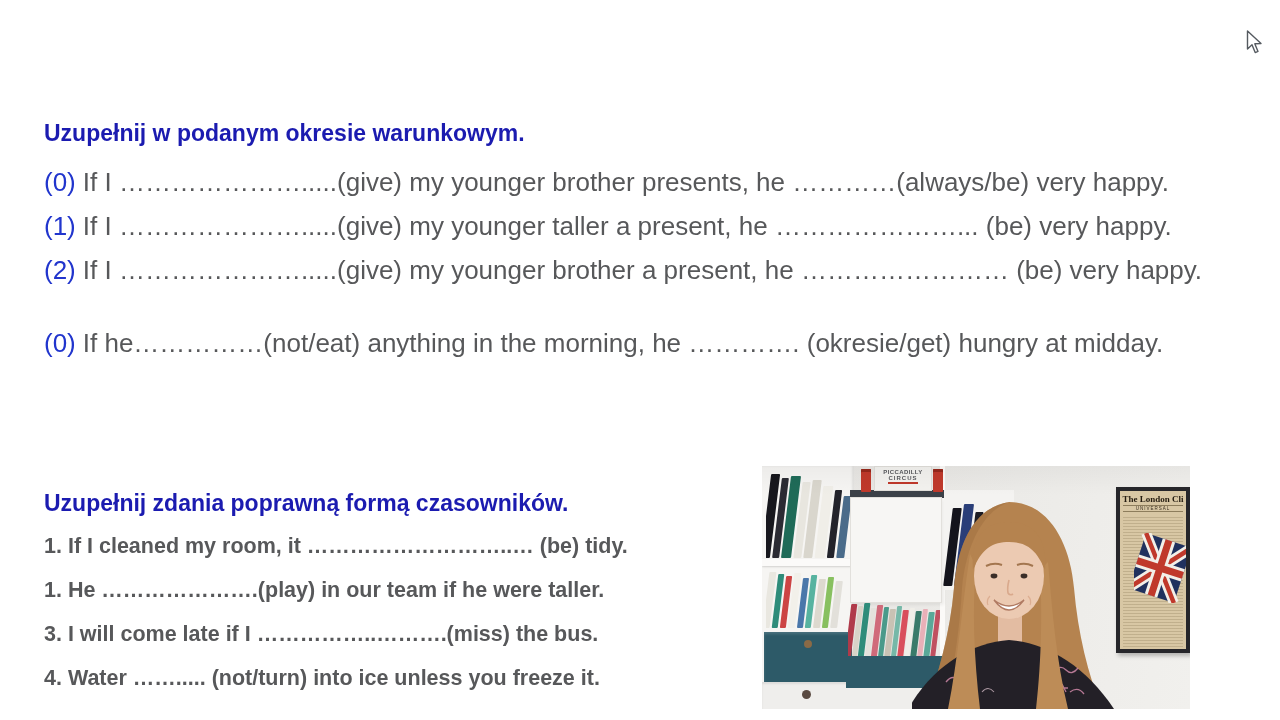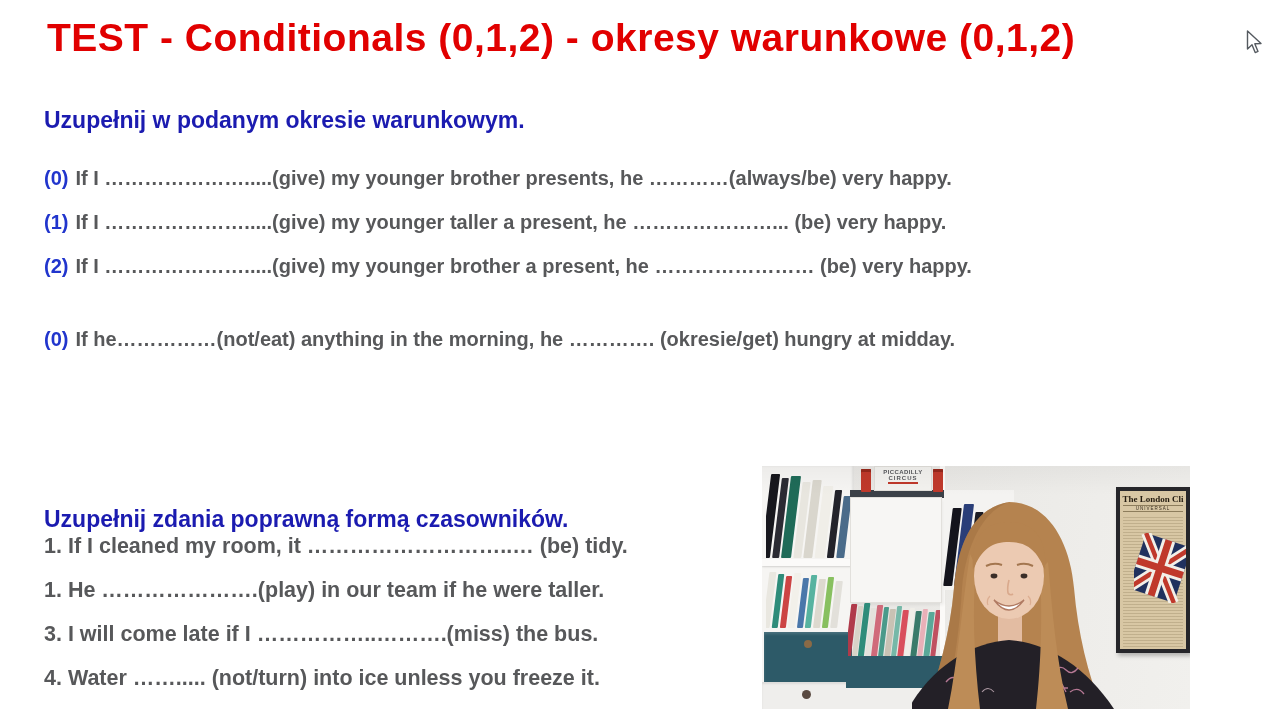--- a/index.html
+++ b/index.html
@@ -10,26 +10,26 @@
 
   .title {
     position:absolute; left:47px; top:16px;
     font-size:39px; font-weight:bold; color:#e10000; letter-spacing:0.5px;
     white-space:nowrap;
   }
   .blue-heading {
     position:absolute; left:44px;
     font-size:23px; font-weight:bold; color:#1b1bb0; white-space:nowrap;
   }
-  #heading1 { top:107px;text-align:center; }
-  #heading2 { top:490px;margin-top:16px; }
+  #heading1 { top:120px;text-align:center; }
+  #heading2 { top:490px; }
 
   .ex-line {
     position:absolute; left:44px;
-    font-size:20px; font-weight:bold; color:#57585a; white-space:nowrap;
+    font-size:26px; font-weight:normal; color:#57585a; white-space:nowrap;
   }
   .ex-line .num { color:#2135cd; margin-right:7px; }
   #g1l0 { top:167px; } #g1l1 { top:211px; } #g1l2 { top:255px; }
   #g2l0 { top:328px; } #g2l1 { top:372px; } #g2l2 { top:416px; }
 
   .item-line {
     position:absolute; left:44px;
     font-size:21.5px; font-weight:bold; color:#57585a; white-space:nowrap;
   }
   #item0 { top:534px; } #item1 { top:578px; } #item2 { top:622px; } #item3 { top:666px; }
@@ -86,21 +86,20 @@
 
   .webcam-shade { left:0; top:0; width:428px; height:243px; background:linear-gradient(180deg, rgba(0,0,0,.04), rgba(0,0,0,0) 12%); pointer-events:none; }
 
   .cursor { position:absolute; left:1246px; top:30px; width:18px; height:26px; }
 </style>
 </head>
 <body>
 
 <div class="page">
 
-  <div class="title">TEST - Conditionals (0,1,2) - okresy warunkowe (0,1,2)</div>
 
   <div class="blue-heading" id="heading1">Uzupełnij w podanym okresie warunkowym.</div>
 
   <div class="ex-line" id="g1l0">
     <span class="num">(0)</span><span>If I ………………….....(give) my younger brother presents, he …………(always/be) very happy.</span>
   </div>
   <div class="ex-line" id="g1l1">
     <span class="num">(1)</span><span>If I ………………….....(give) my younger taller a present, he …………………... (be) very happy.</span>
   </div>
   <div class="ex-line" id="g1l2">

